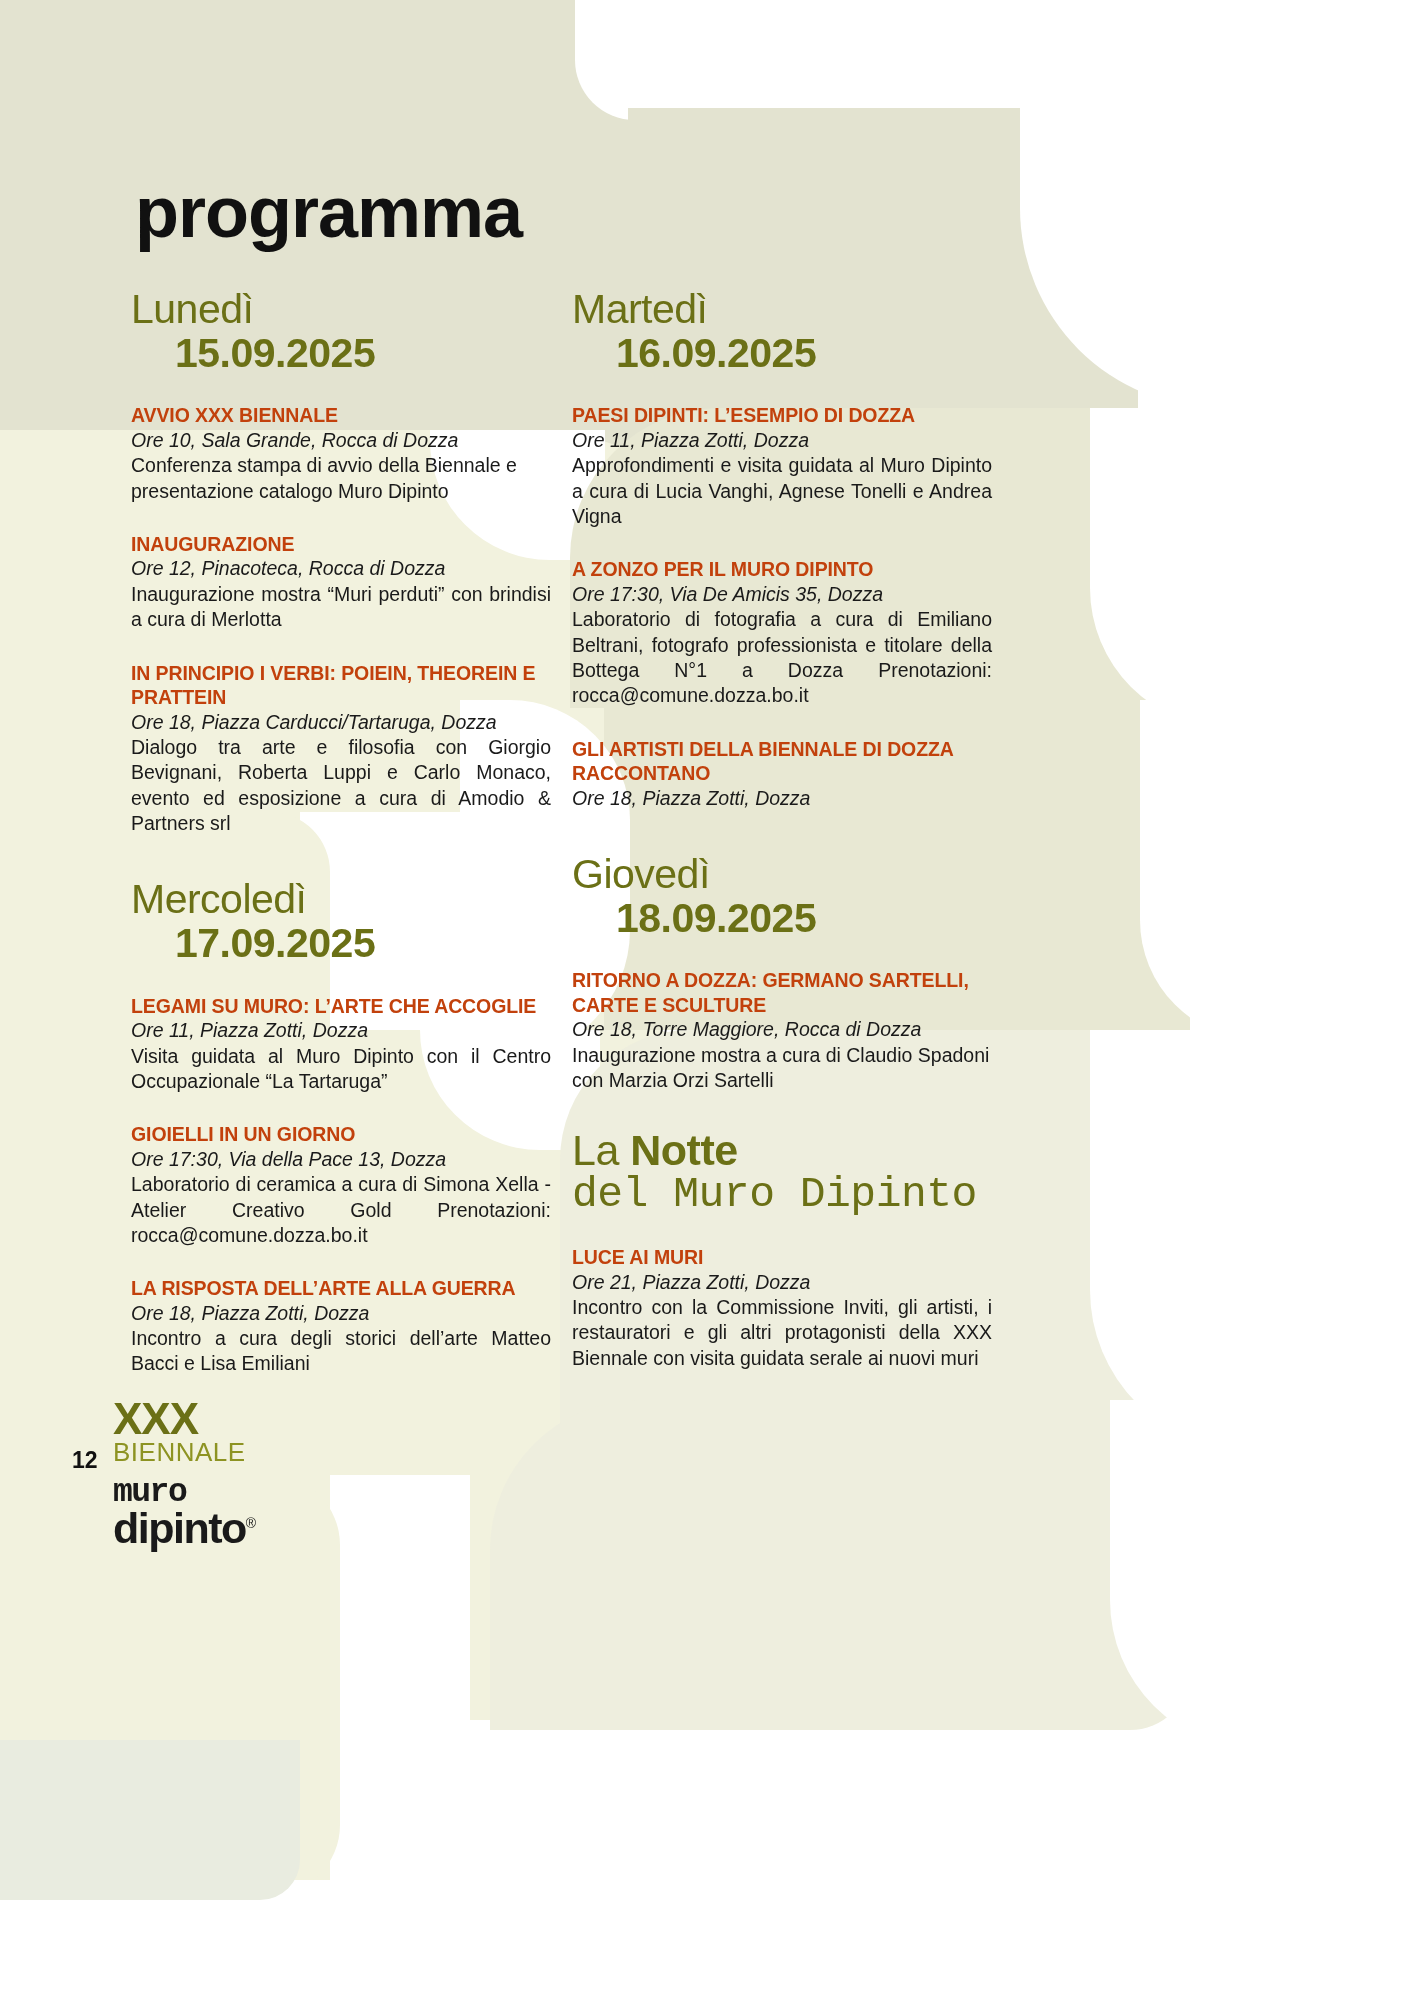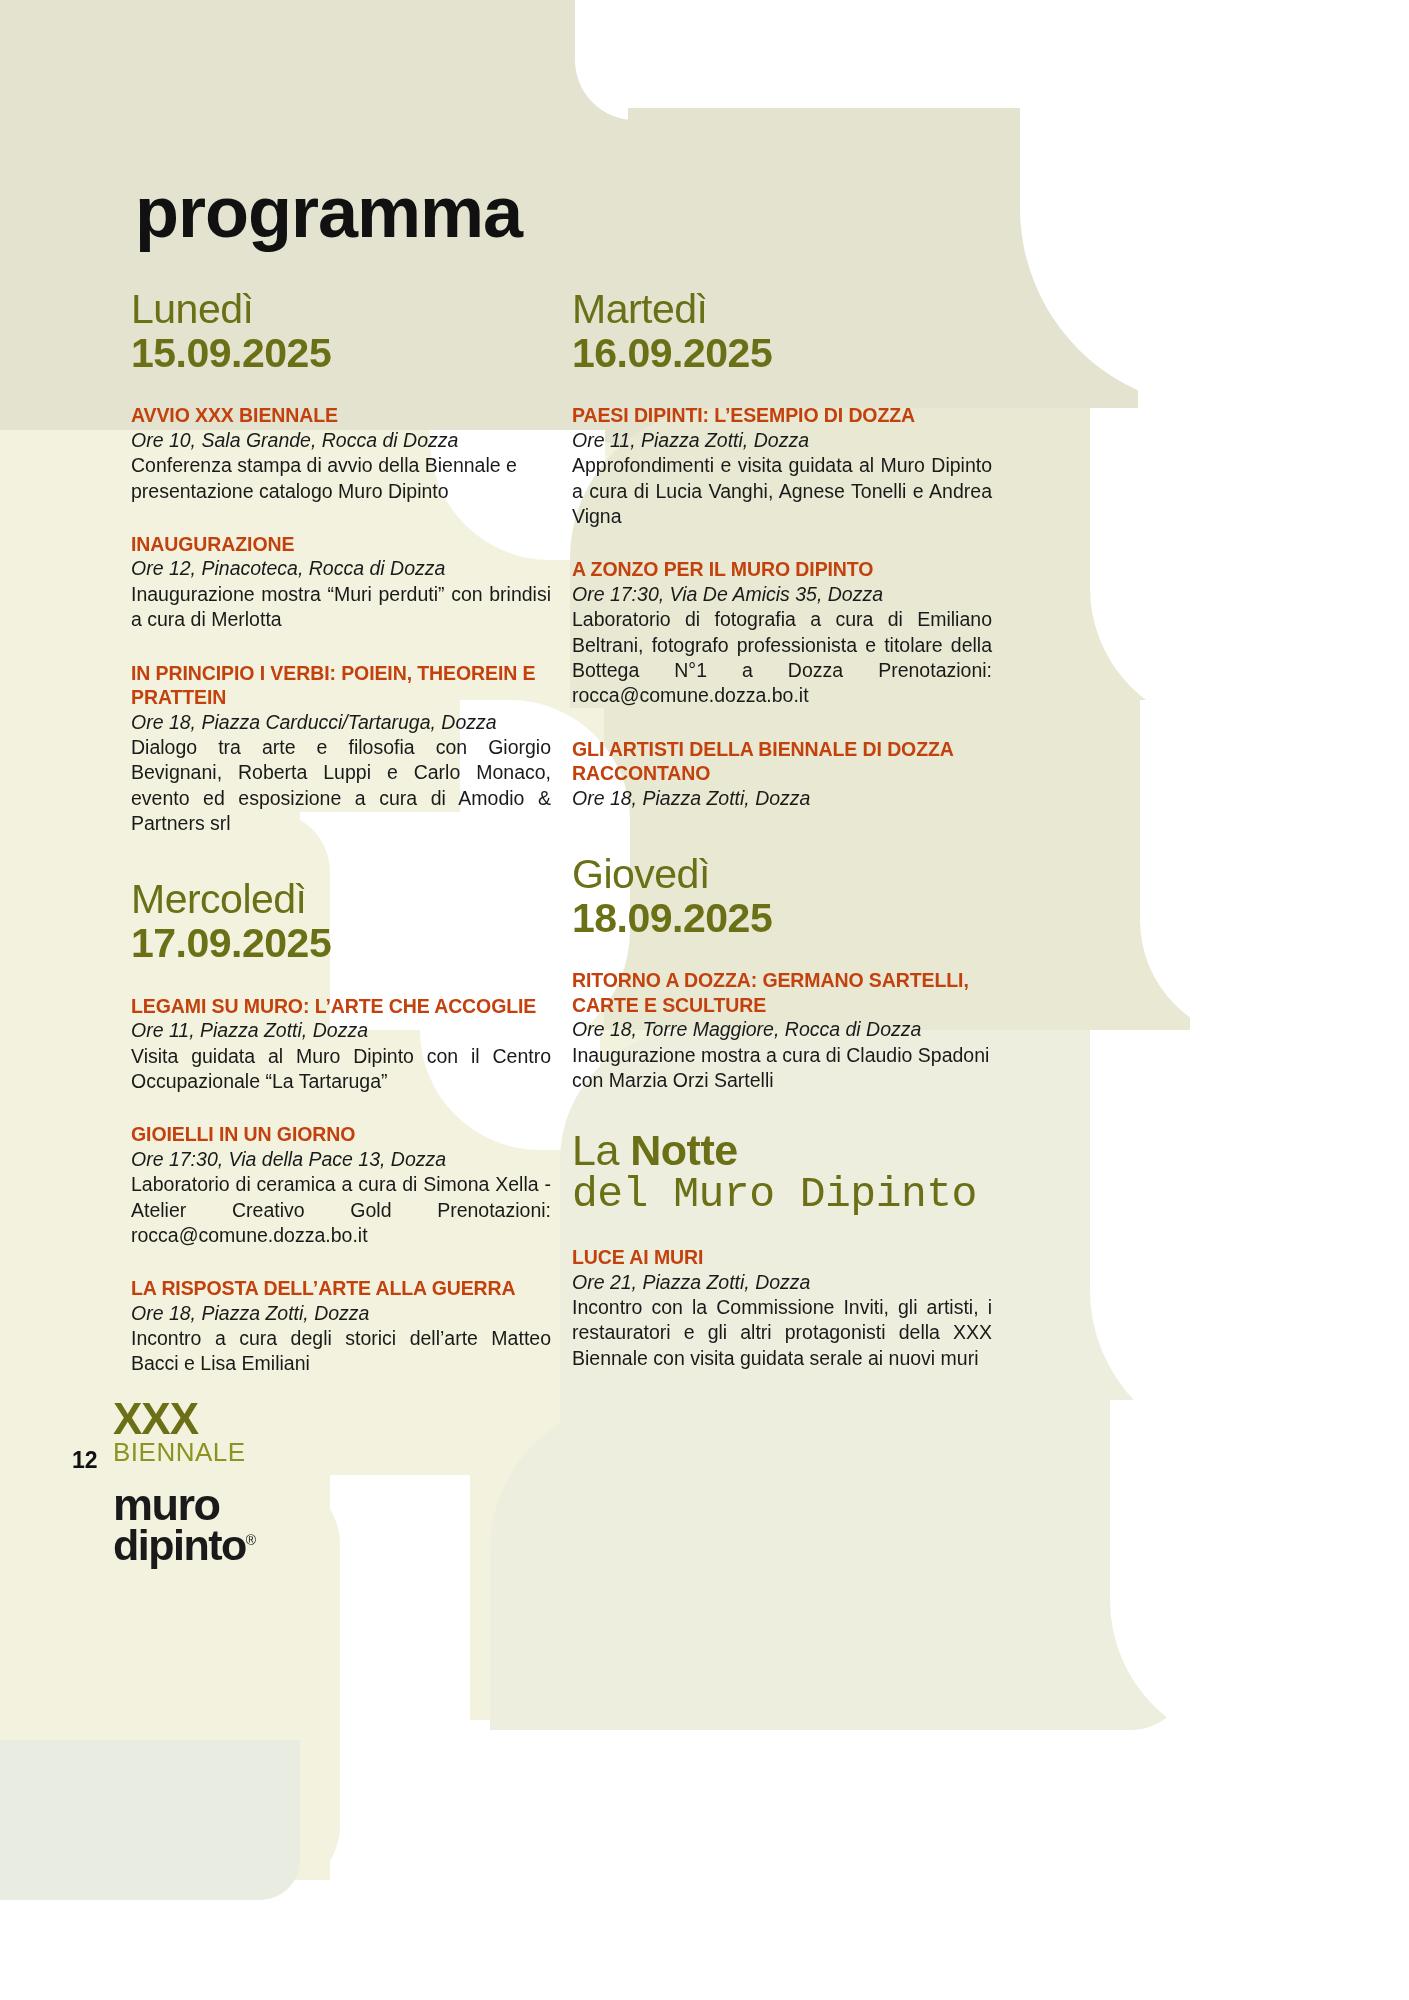--- a/index.html
+++ b/index.html
@@ -53,20 +53,21 @@
     line-height:1.05;
     letter-spacing:-0.5px;
   }
   .day-date {
     font-size:41px;
     font-weight:bold;
     color:#6b7016;
     line-height:1.08;
     letter-spacing:-0.5px;
     margin-bottom:14px;
+    margin-left:44px;
   }
 
   .event { margin-bottom:13px; }
 
   .ev-title {
     font-size:19.5px;
     font-weight:bold;
     color:#c2410c;
     line-height:1.26;
     letter-spacing:-0.1px;
@@ -121,27 +122,28 @@
   .logo .lg-biennale {
     font-size:26px;
     font-weight:normal;
     color:#8d9322;
     letter-spacing:0.5px;
     line-height:0.95;
     display:block;
     margin-top:2px;
   }
   .logo .lg-muro {
-    font-size:45px;
+    font-size:33px;
     font-weight:bold;
     color:#1a1a1a;
     letter-spacing:-1.5px;
     line-height:0.93;
     display:block;
-    margin-top:19px;
+    margin-top:13px;
+    font-family:Liberation Mono, monospace;
   }
   .logo .lg-dipinto {
     font-size:43px;
     font-weight:bold;
     color:#1a1a1a;
     letter-spacing:-1.5px;
     line-height:0.93;
     display:block;
     position:relative;
   }

